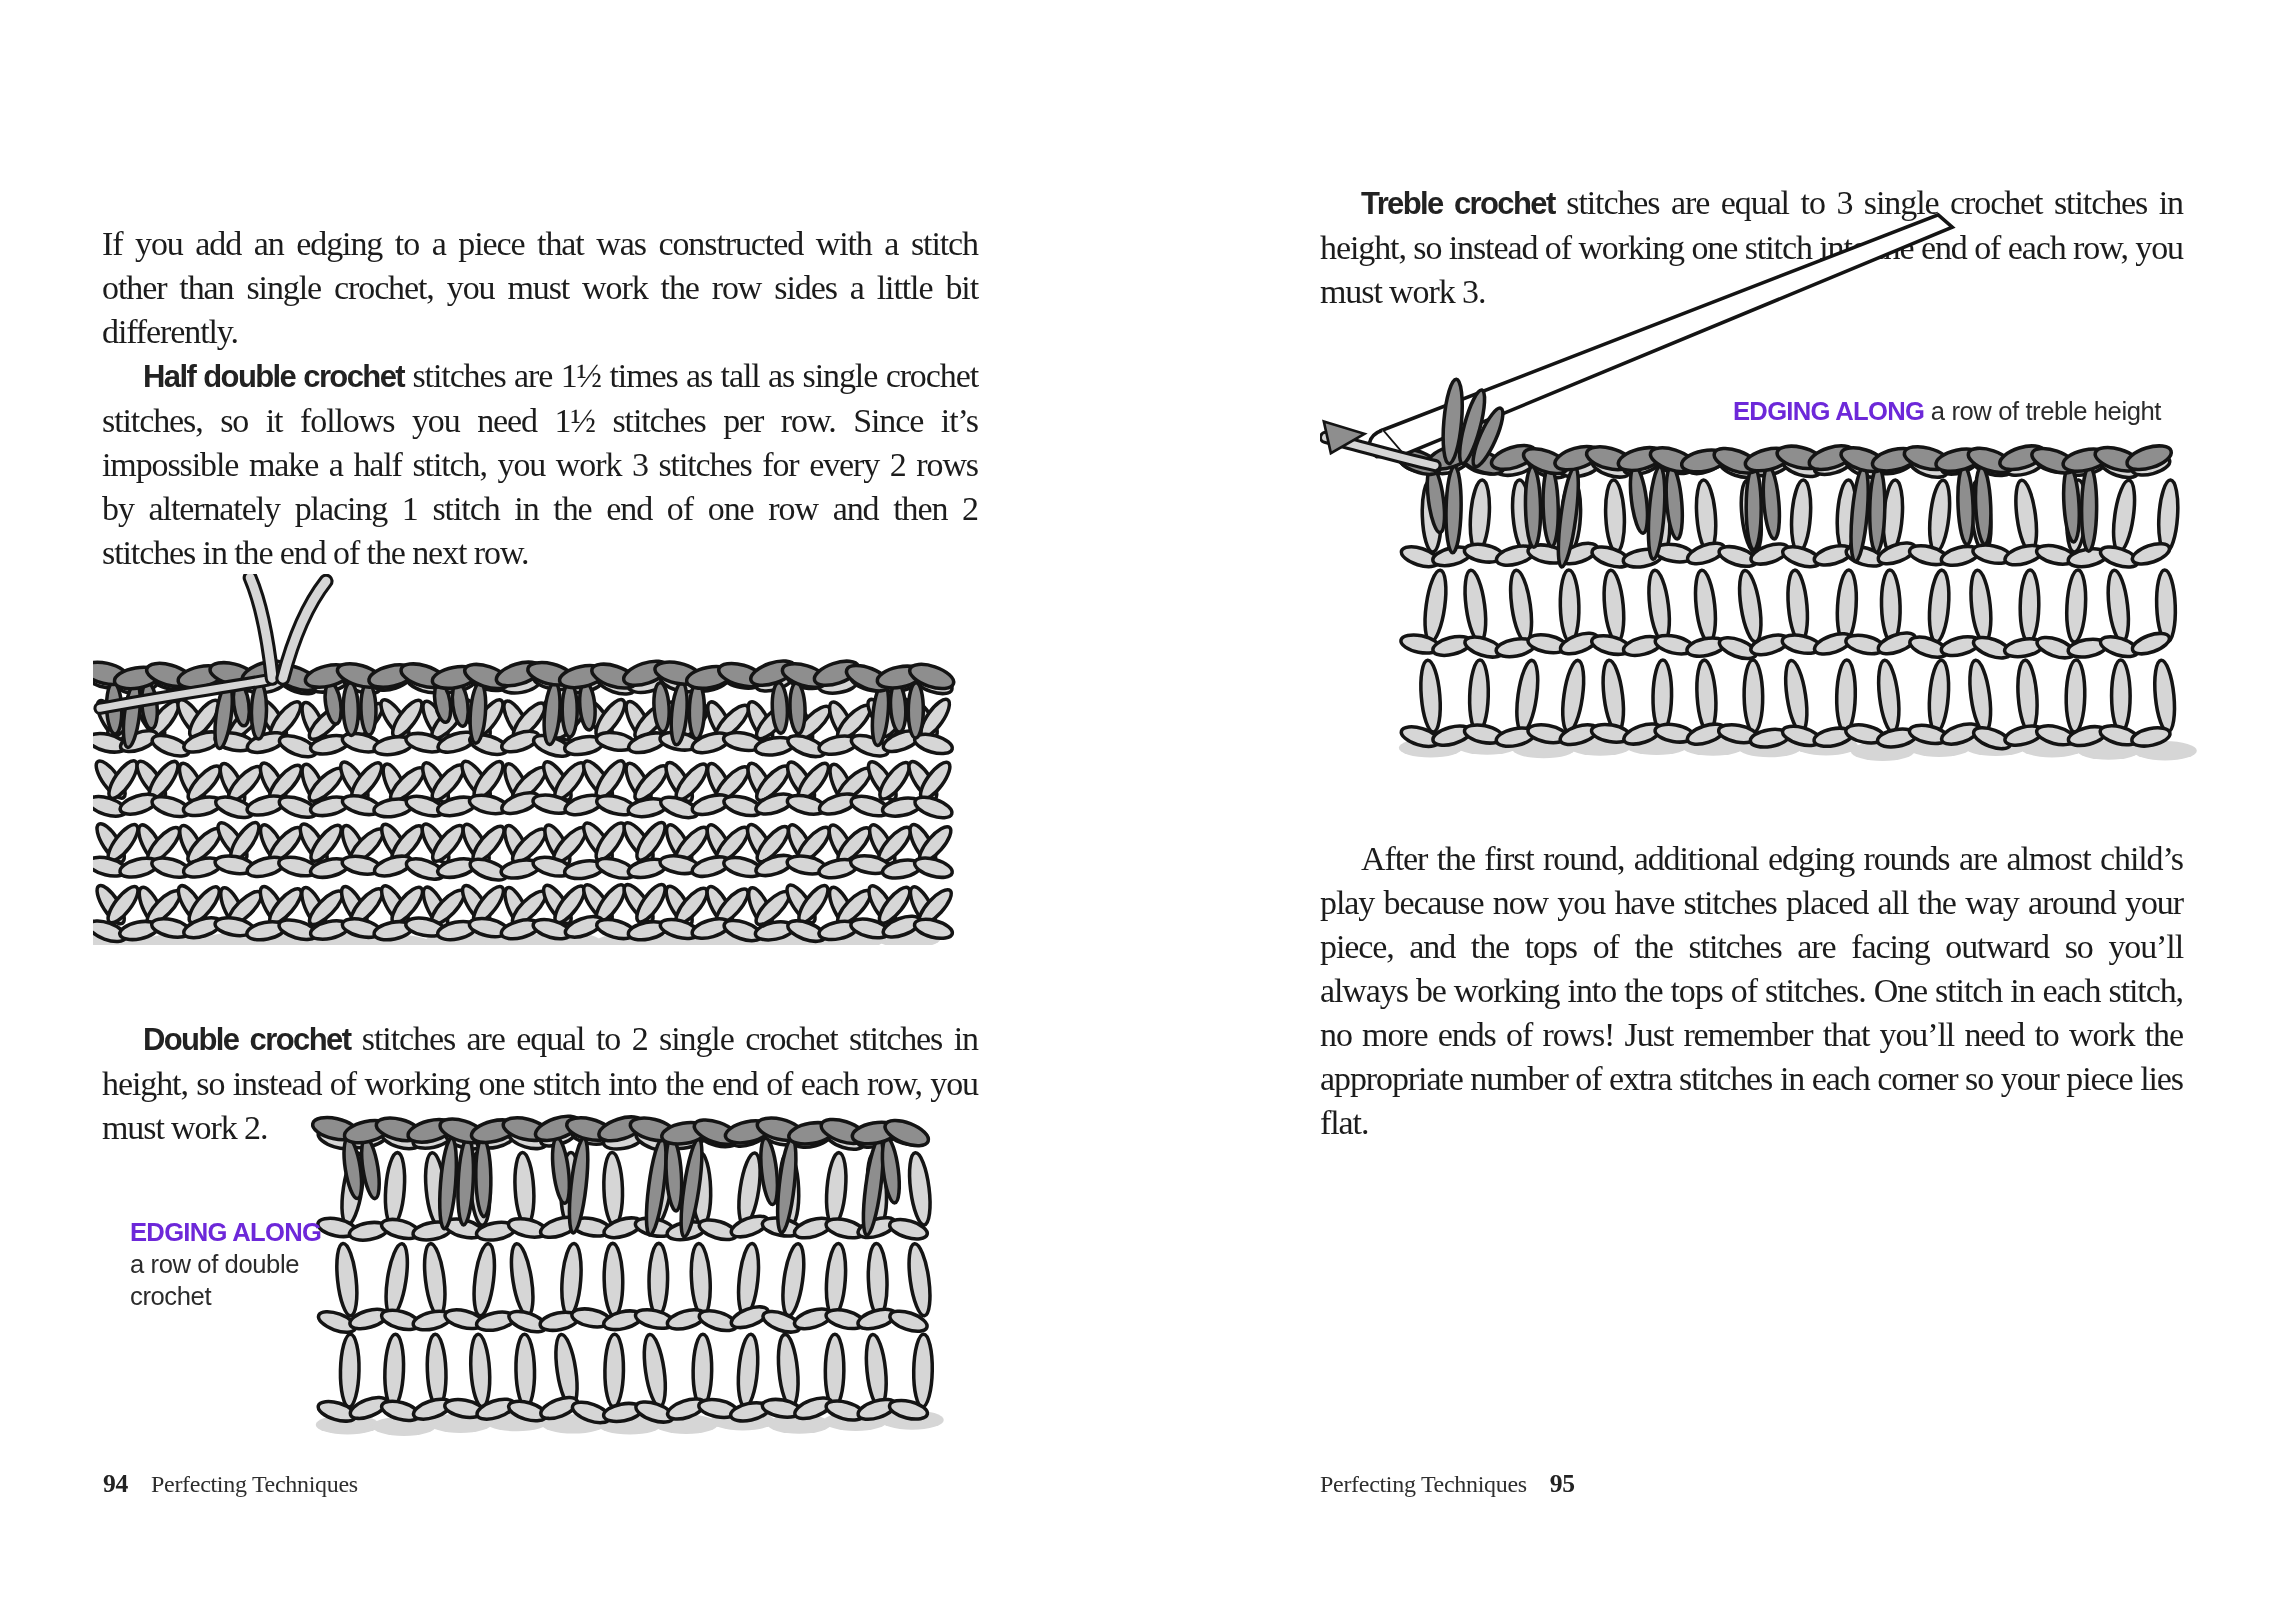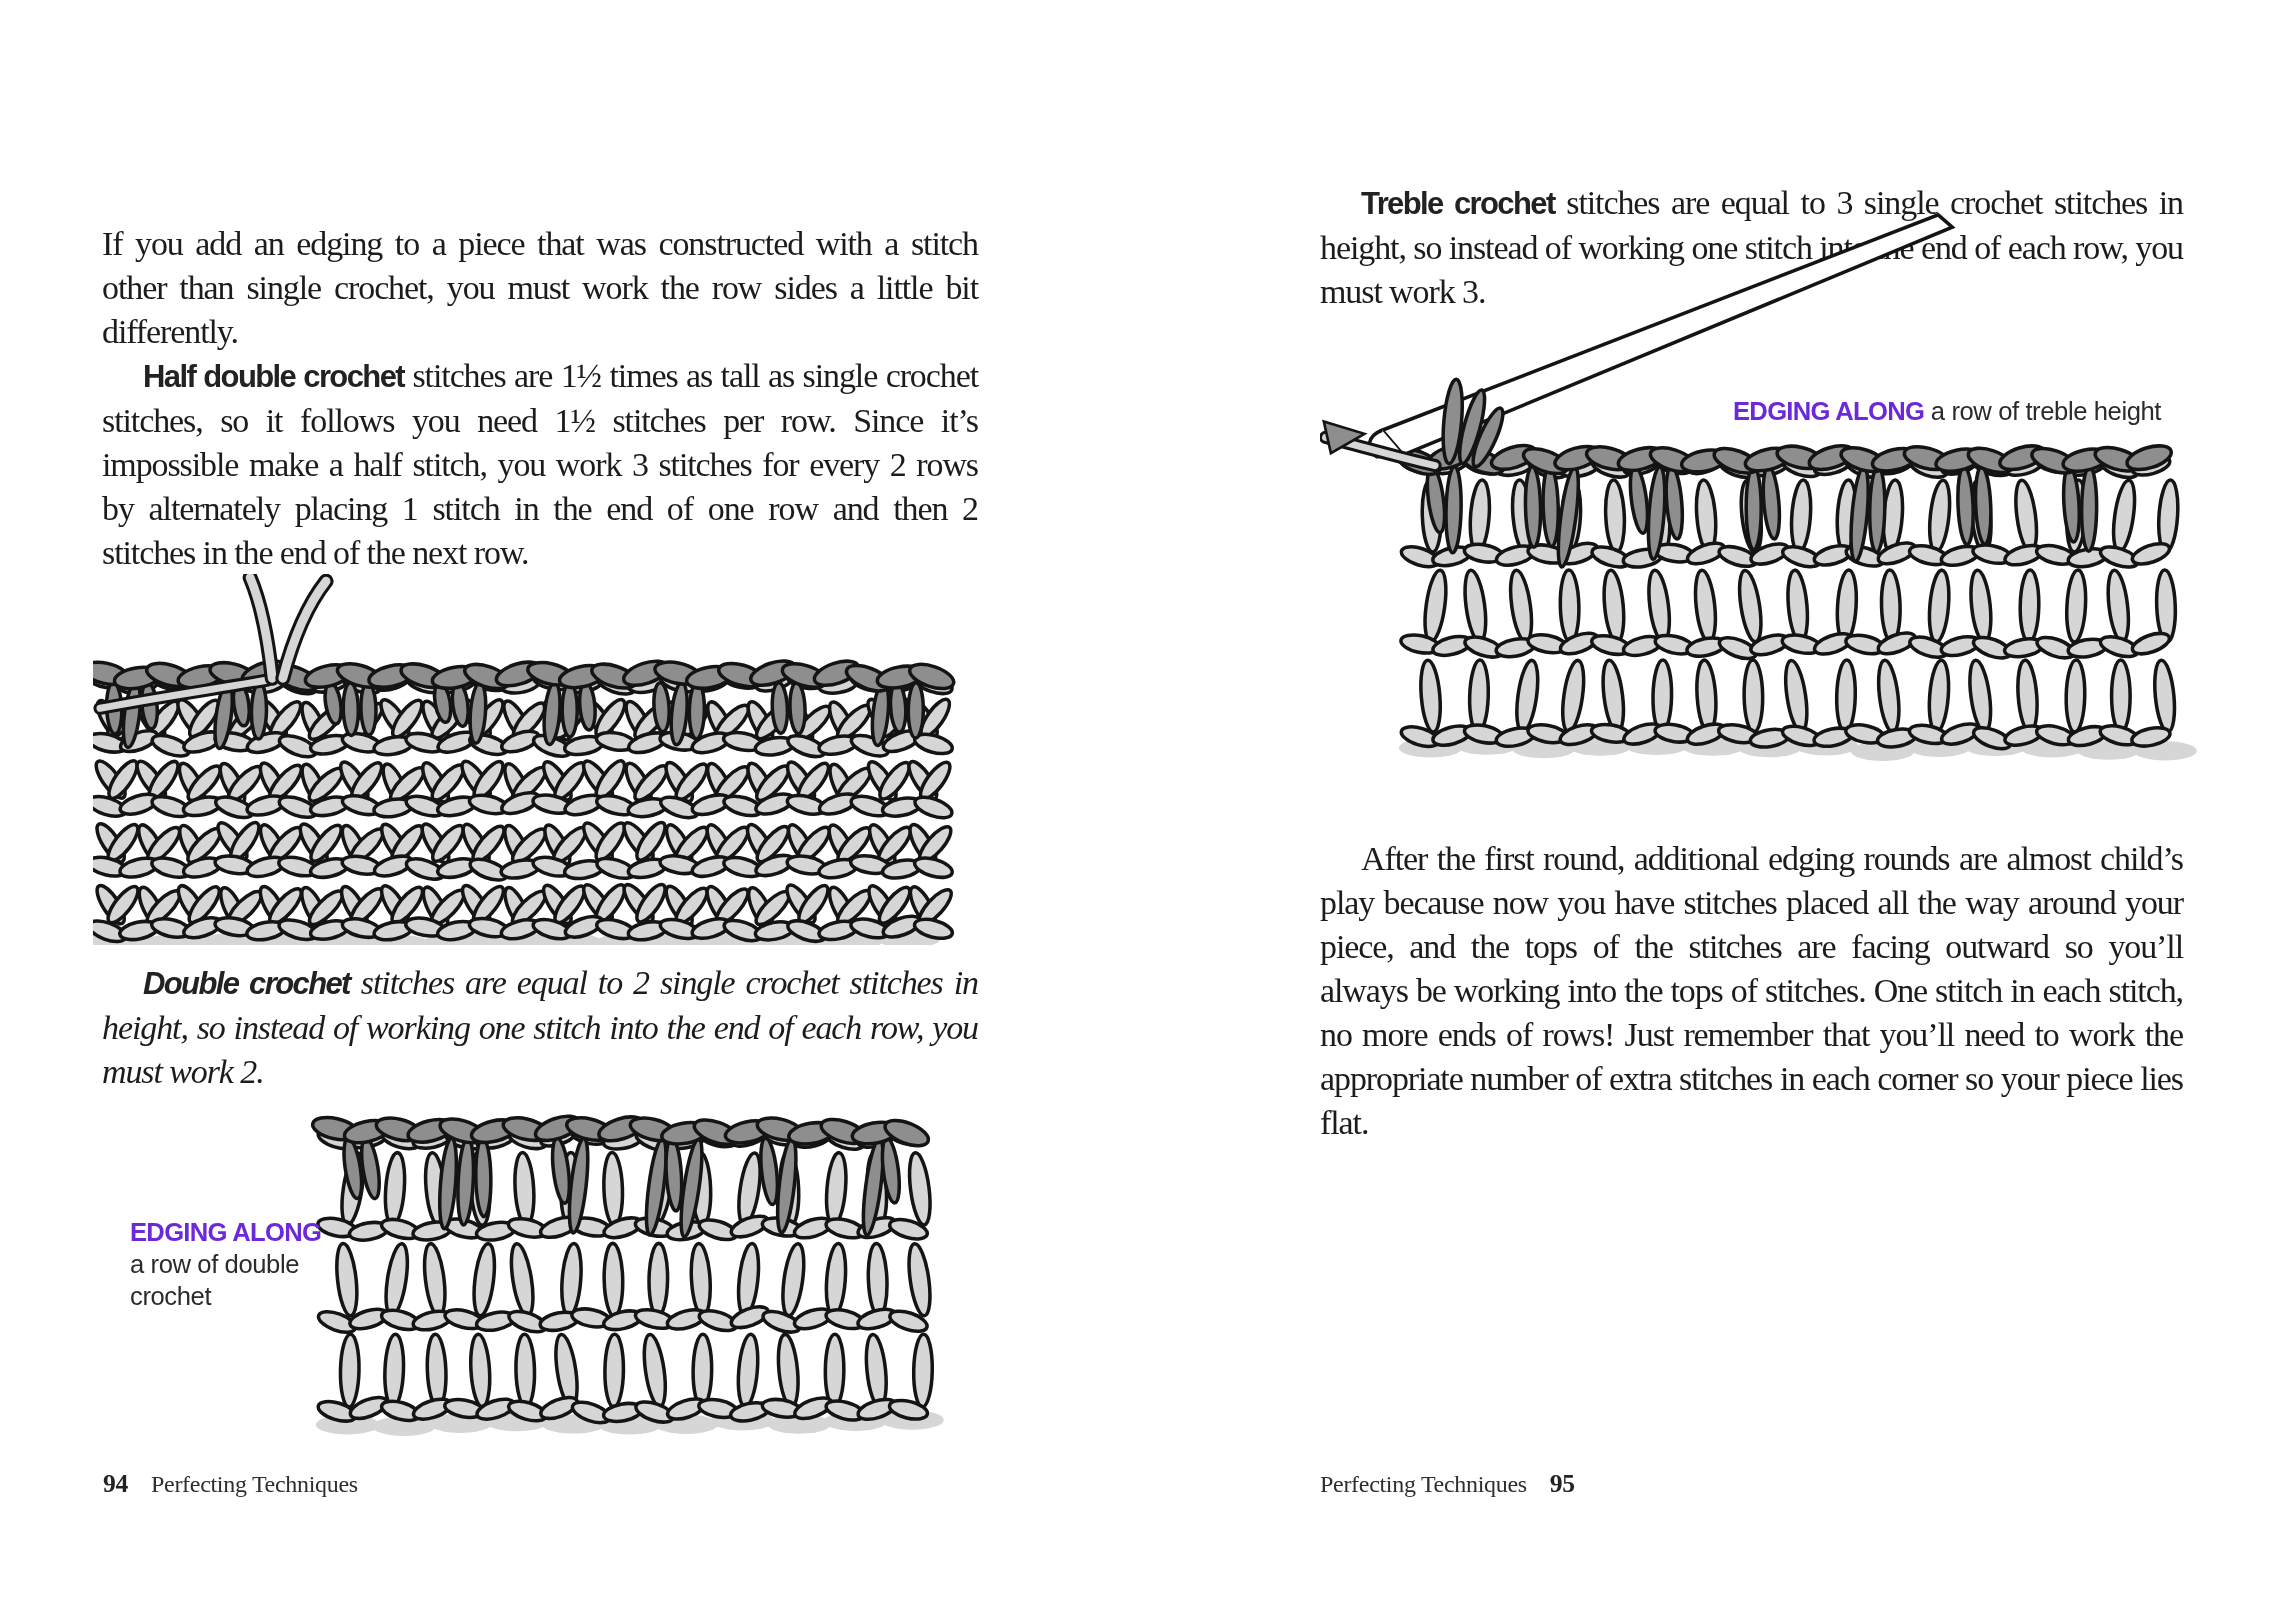--- a/index.html
+++ b/index.html
@@ -411,21 +411,21 @@
           <ellipse cx="950" cy="115.90568500556765" rx="26" ry="11.5" transform="rotate(18.509475009279413 950 115.90568500556765)" fill="#8e8e8e" stroke="#141414" stroke-width="4"></ellipse>
           <path d="M8,152 C70,140 140,130 198,120" fill="none" stroke="#141414" stroke-width="15" stroke-linecap="round"></path>
           <path d="M8,152 C70,140 140,130 198,120" fill="none" stroke="#d6d6d6" stroke-width="8" stroke-linecap="round"></path>
           <path d="M203,118 C198,72 190,32 178,4" fill="none" stroke="#141414" stroke-width="17" stroke-linecap="round"></path>
           <path d="M203,118 C198,72 190,32 178,4" fill="none" stroke="#d6d6d6" stroke-width="10" stroke-linecap="round"></path>
           <path d="M215,118 C226,76 242,36 264,8" fill="none" stroke="#141414" stroke-width="17" stroke-linecap="round"></path>
           <path d="M215,118 C226,76 242,36 264,8" fill="none" stroke="#d6d6d6" stroke-width="10" stroke-linecap="round"></path>
         </svg>
     </figure>
 
-    <div class="abs bodycol" style="left:102px;top:961px;font-style:italic;">
+    <div class="abs bodycol" style="left:102px;top:1017px;">
       <p class="indent"><span class="lead">Double crochet</span><span> stitches are equal to 2 single crochet stitches in height, so instead of working one stitch into the end of each row, you must work 2.</span></p>
     </div>
 
     <figure class="abs" style="left:102px;top:1108px;width:865px;height:344px;">
       <div class="abs cap" style="left:28px;top:108px;">
         <div><b>EDGING ALONG</b></div>
         <div>a row of double</div>
         <div>crochet</div>
       </div>
       <svg id="sw2" width="865" height="344" viewBox="0 0 980 390">

